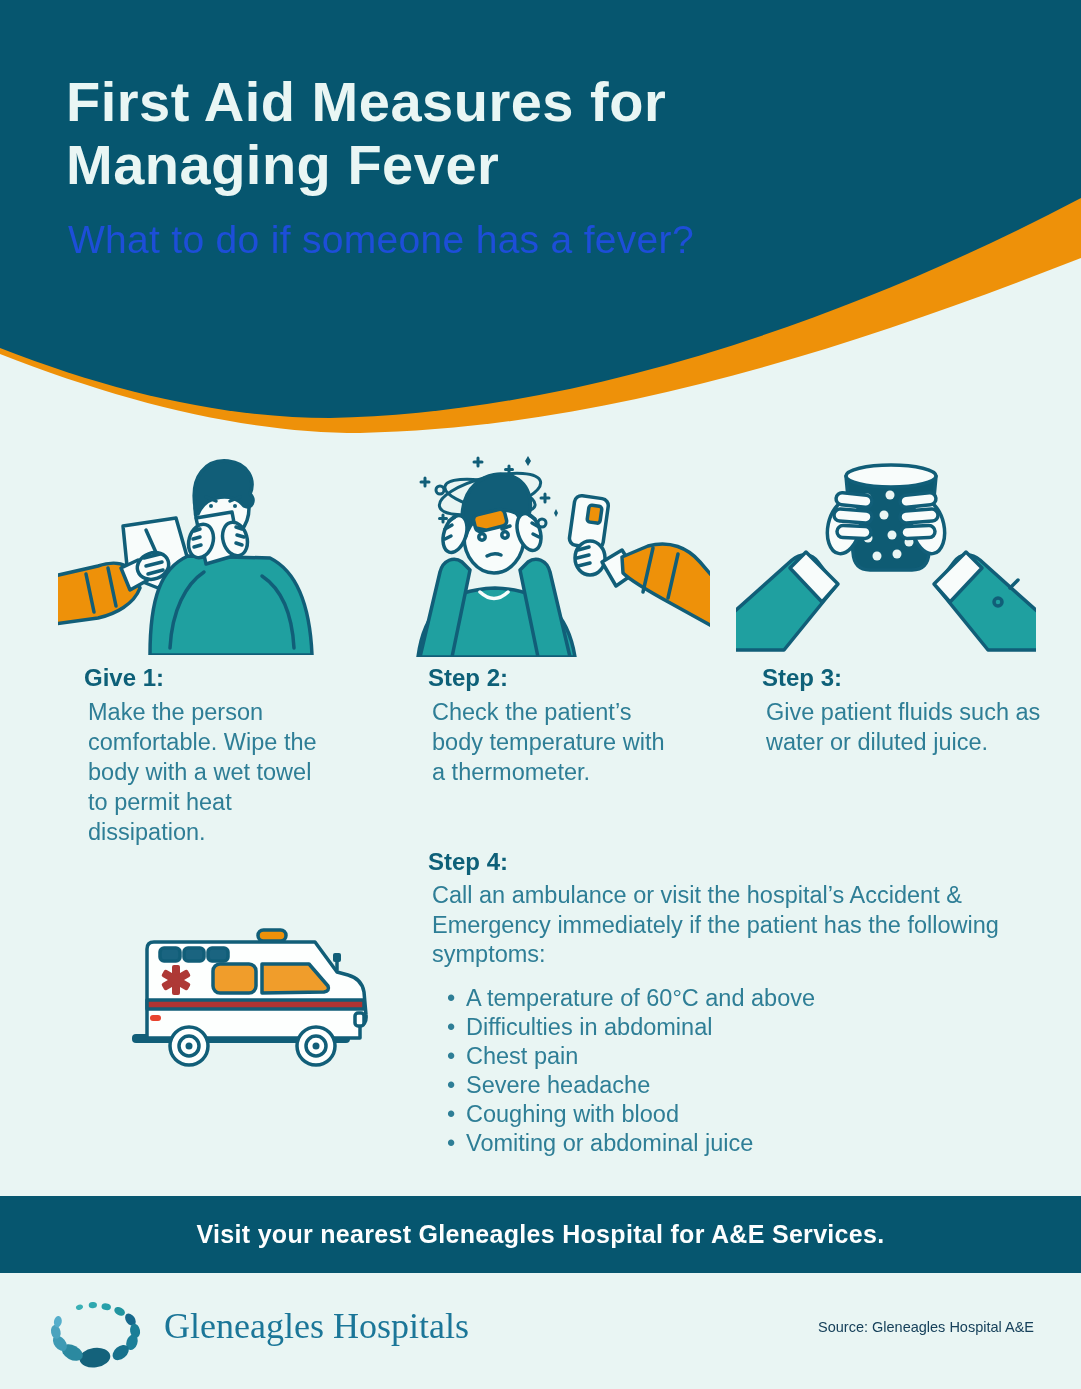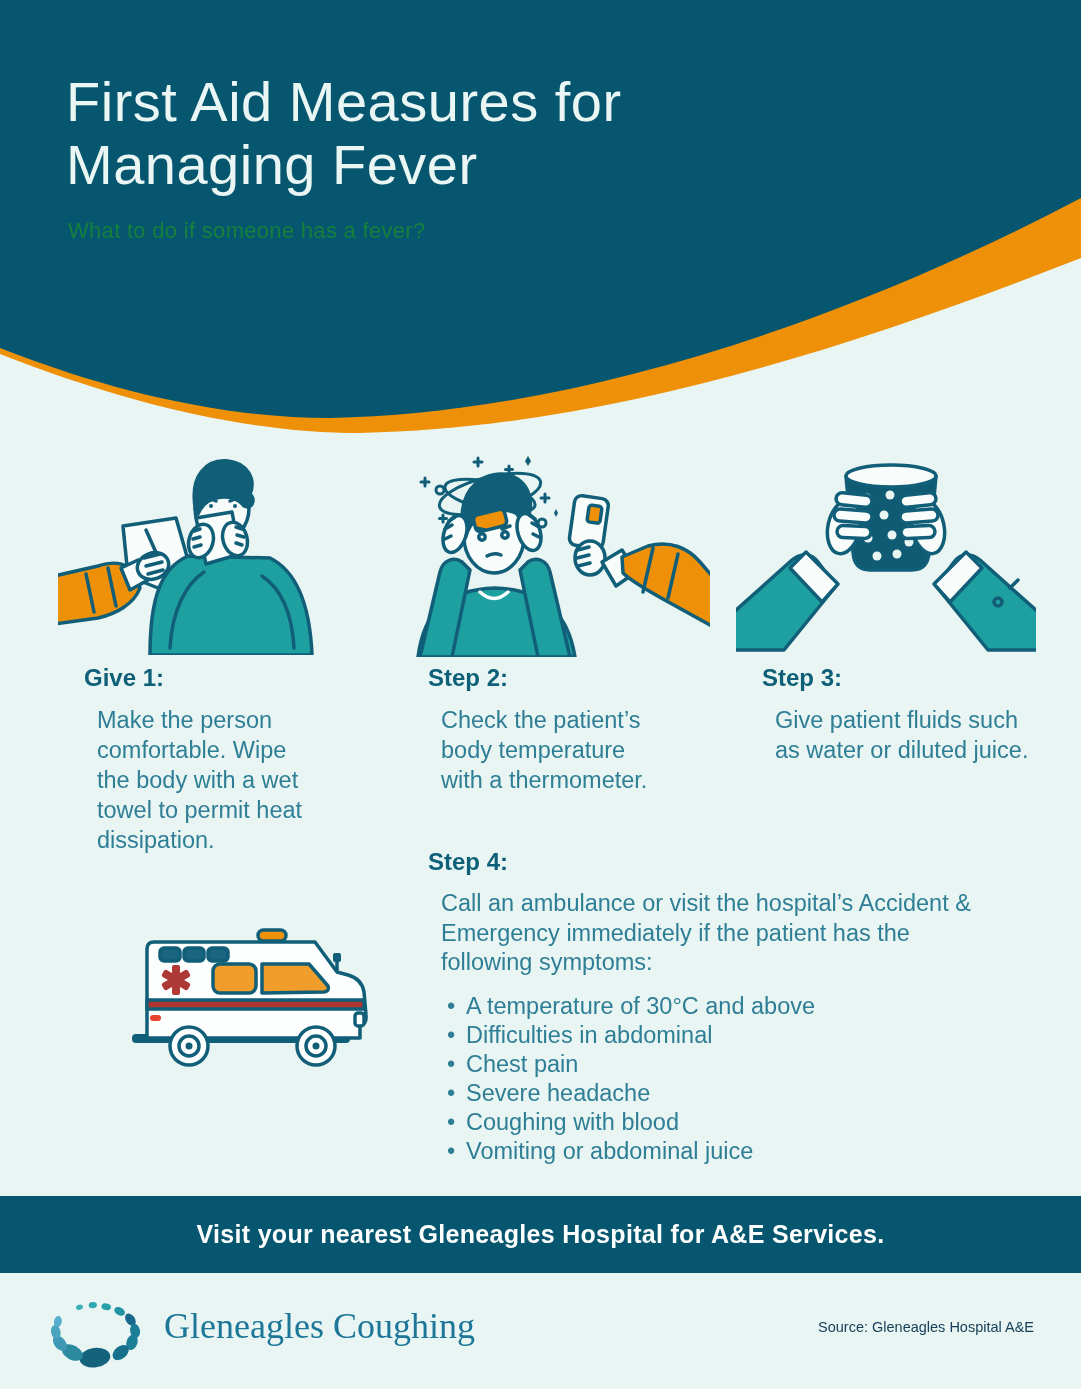--- a/index.html
+++ b/index.html
@@ -5,35 +5,35 @@
   html,body{margin:0;padding:0;background:#ffffff;}
   .poster{
     position:relative;width:1081px;height:1389px;overflow:hidden;
     background:var(--bg-light,#E9F5F3);
     font-family:"Liberation Sans",sans-serif;
     -webkit-font-smoothing:antialiased;
   }
   .header-svg{position:absolute;top:0;left:0;display:block;}
   .title{
     position:absolute;left:66px;top:70px;width:820px;
-    font-size:56px;line-height:63px;font-weight:normal;letter-spacing:.5px;
+    font-size:56px;line-height:63px;font-weight:bold;letter-spacing:.5px;
     color:#E9F6F4;margin:0;
   }
   .subtitle{
     position:absolute;left:68px;top:218px;margin:0;
-    font-size:22px;font-weight:normal;color:#15803d;letter-spacing:.3px;
+    font-size:39px;font-weight:normal;color:#1d4ed8;letter-spacing:.3px;
   }
   .illu{position:absolute;}
   .step-block{position:absolute;}
   .step-block h3{
     margin:0 0 5px 0;font-size:24px;font-weight:bold;
     color:var(--heading-text,#0E6078);
   }
   .step-block p{
-    margin:13px;font-size:23.5px;line-height:30px;
+    margin:4px;font-size:23.5px;line-height:30px;
     color:var(--body-text,#2E7E96);
   }
   .step-1{left:84px;top:664px;width:240px;}
   .step-2{left:428px;top:664px;width:255px;}
   .step-3{left:762px;top:664px;width:285px;}
   .step-4{left:428px;top:848px;width:575px;}
   .step-4 p{line-height:29.5px;}
   ul.symptoms{margin:14px 0 0 0;padding:0 0 0 38px;list-style:none;}
   ul.symptoms li{
     position:relative;font-size:23.5px;line-height:29px;
@@ -207,21 +207,21 @@
   </div>
   <div class="step-block step-3">
     <h3>Step 3:</h3>
     <p>Give patient fluids such as water or diluted juice.</p>
   </div>
 
   <div class="step-block step-4">
     <h3>Step 4:</h3>
     <p>Call an ambulance or visit the hospital’s Accident &amp; Emergency immediately if the patient has the following symptoms:</p>
     <ul class="symptoms">
-      <li>A temperature of 30°C and above</li>
+      <li>A temperature of 60°C and above</li>
       <li>Difficulties in abdominal</li>
       <li>Chest pain</li>
       <li>Severe headache</li>
       <li>Coughing with blood</li>
       <li>Vomiting or abdominal juice</li>
     </ul>
   </div>
 
   <svg class="illu" style="left:112px;top:912px" width="275" height="170" viewBox="0 0 275 170" aria-hidden="true">
     <g stroke="var(--outline,#115E78)" stroke-width="3.5" stroke-linejoin="round" stroke-linecap="round">
@@ -264,16 +264,16 @@
     <ellipse cx="81.5" cy="20" rx="6.5" ry="4.4" transform="rotate(55 81.5 20)" fill="#16688C"></ellipse>
     <ellipse cx="86" cy="31" rx="7" ry="4.8" transform="rotate(80 86 31)" fill="#1B7E97"></ellipse>
     <ellipse cx="83" cy="42" rx="7.8" ry="5.3" transform="rotate(-72 83 42)" fill="#1C7F98"></ellipse>
     <ellipse cx="72" cy="52" rx="9" ry="6" transform="rotate(-40 72 52)" fill="#17718C"></ellipse>
     <ellipse cx="47" cy="57" rx="15" ry="9.5" transform="rotate(-8 47 57)" fill="#14627B"></ellipse>
     <ellipse cx="25" cy="52" rx="11" ry="7" transform="rotate(28 25 52)" fill="#2B89A0"></ellipse>
     <ellipse cx="13" cy="43" rx="8.5" ry="5.5" transform="rotate(52 13 43)" fill="#3E9AB4"></ellipse>
     <ellipse cx="9" cy="32" rx="6.8" ry="4.6" transform="rotate(78 9 32)" fill="#4BA3BE"></ellipse>
     <ellipse cx="11" cy="22" rx="5.5" ry="3.8" transform="rotate(-80 11 22)" fill="#55AECB"></ellipse>
   </svg>
-  <p class="logo-text">Gleneagles Coughing</p>
+  <p class="logo-text">Gleneagles Hospitals</p>
   <p class="source-text">Source: Gleneagles Hospital A&amp;E</p>
 
 </div>
 
 </body></html>

